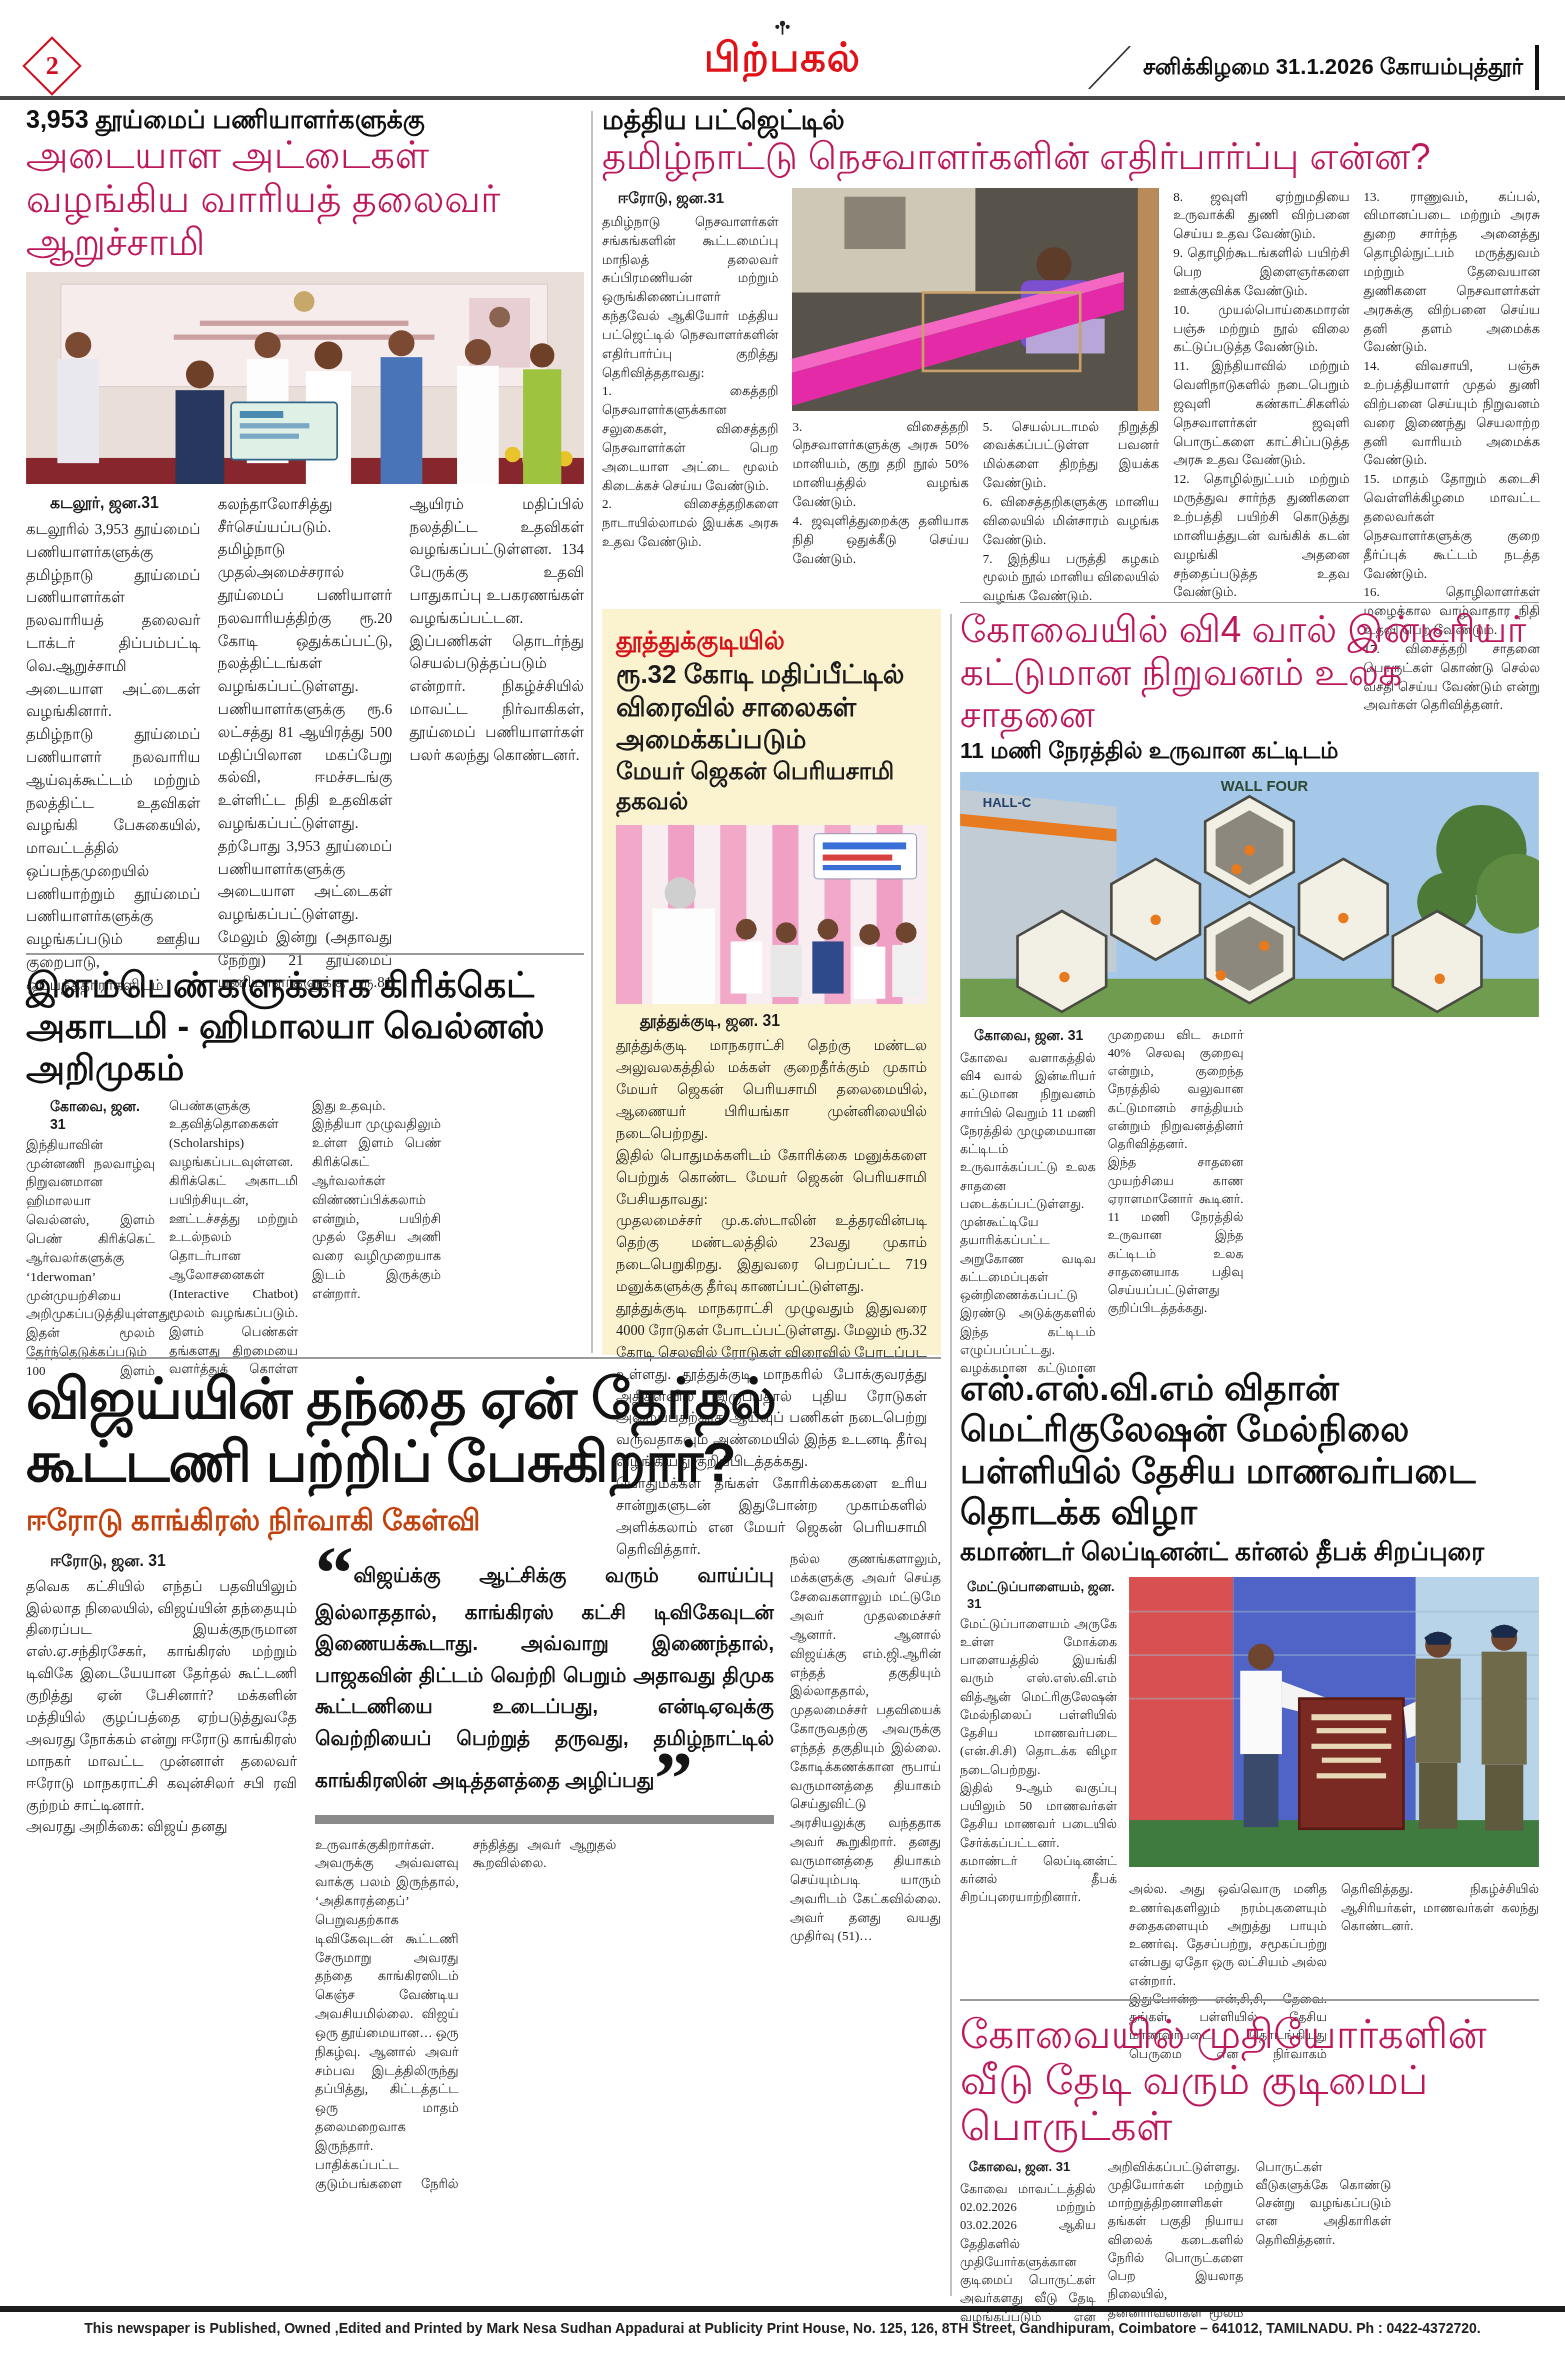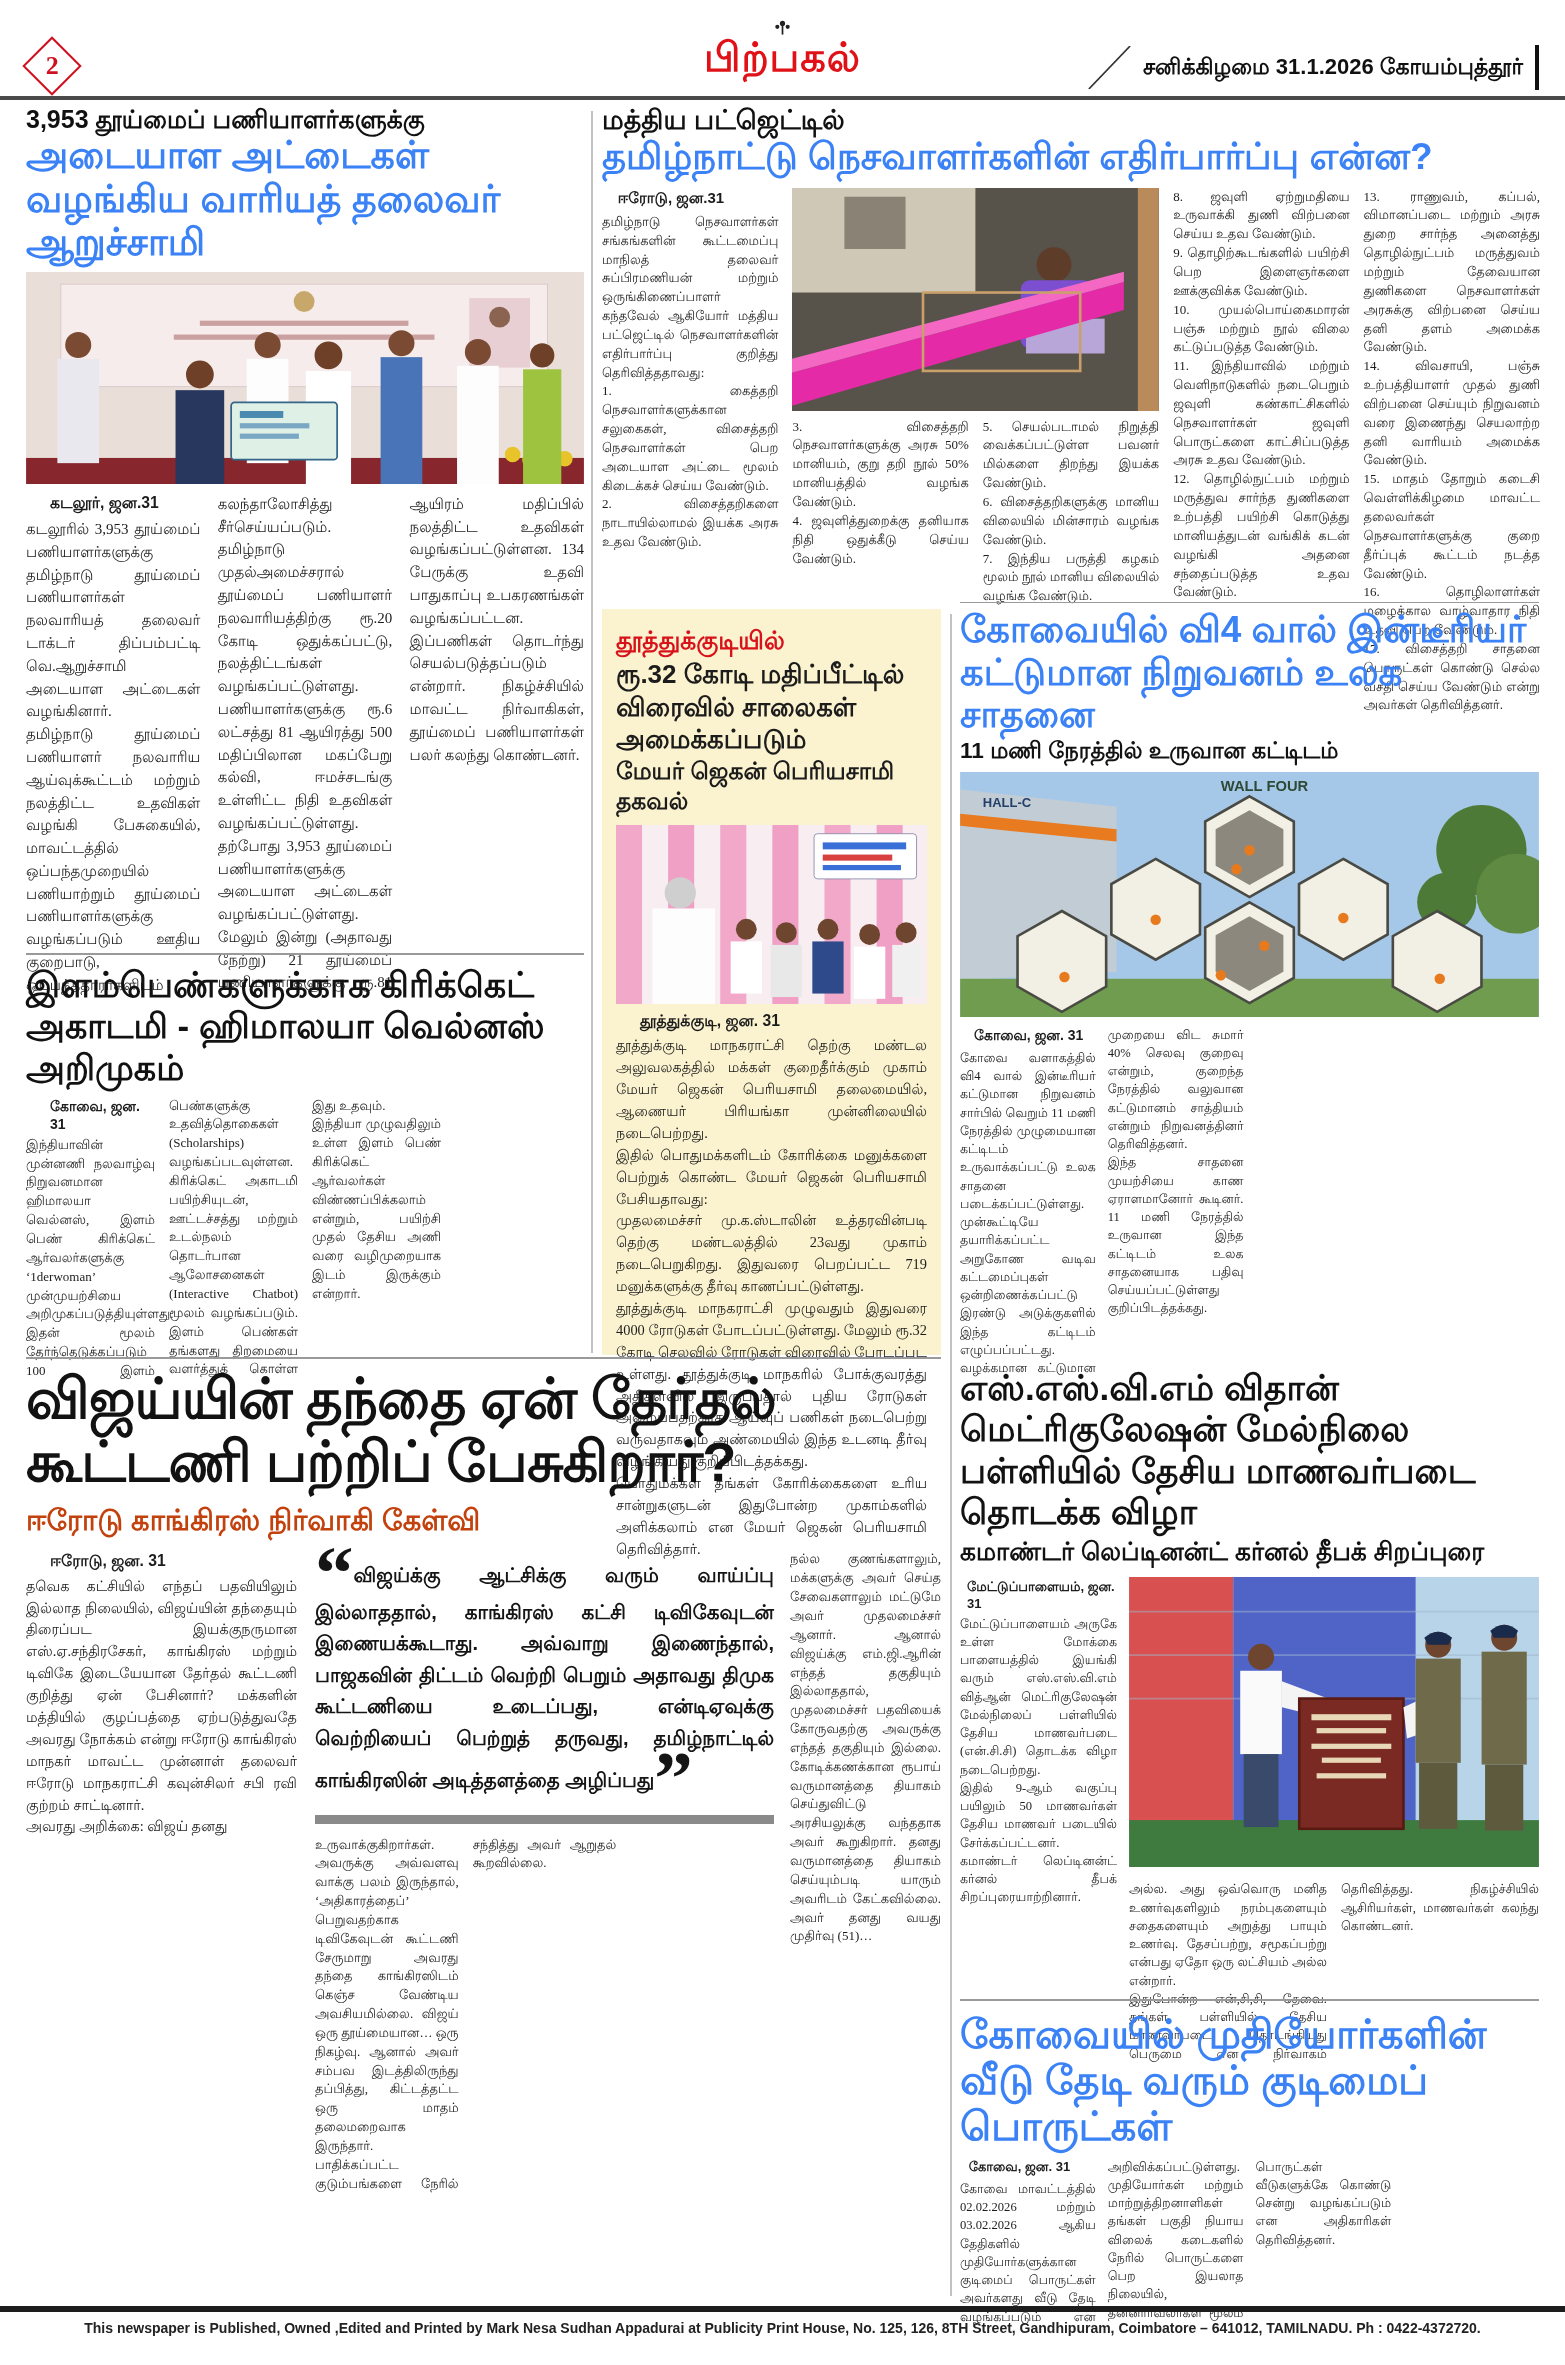--- a/index.html
+++ b/index.html
@@ -16,21 +16,21 @@
       font-family:"Liberation Serif","DejaVu Serif",serif;text-align:center;}
   .datebox{position:absolute;right:26px;top:45px;height:45px;display:flex;align-items:center;
       border-right:4.3px solid #111;padding-right:12px;}
   .datebox svg{margin-right:8.7px;}
   .datebox .dtext{font-size:22px;font-weight:600;color:#111;text-align:center;}
   .hdr-rule{position:absolute;left:0px;top:96px;width:1565px;height:3.5px;background:#4a4a4a;}
   
   .kicker{font-size:25px;font-weight:700;color:#111;line-height:1.2;}
   .kicker.red{color:#d8121a;}
   .head-xl{font-size:56px;line-height:1.13;font-weight:800;color:#121212;letter-spacing:-0.9px;}
-  .head-l{font-size:38px;line-height:1.15;font-weight:700;color:#3b82f6;}
+  .head-l{font-size:38px;line-height:1.15;font-weight:400;color:#be185d;}
   .head-m{font-size:35px;line-height:1.18;font-weight:800;color:#121212;}
   .subhead{font-size:22.6px;font-weight:700;color:#121212;line-height:1.25;}
   .subhead.red{color:#c2410c;font-size:29px;}
   .dateline{font-weight:700;font-size:15.7px;margin:1.7px 0 3.5px 24px;}
   .bodytext{font-size:15px;line-height:1.52;text-align:justify;white-space:pre-line;
       font-family:"Liberation Serif","DejaVu Serif",serif;}
   .small{font-size:13px;line-height:1.45;}
   .vrule{position:absolute;width:1.7px;background:#c2c2c2;}
   .hrule{position:absolute;height:1.7px;background:#9a9a9a;}
   .photo{display:block;background:#ddd;}

